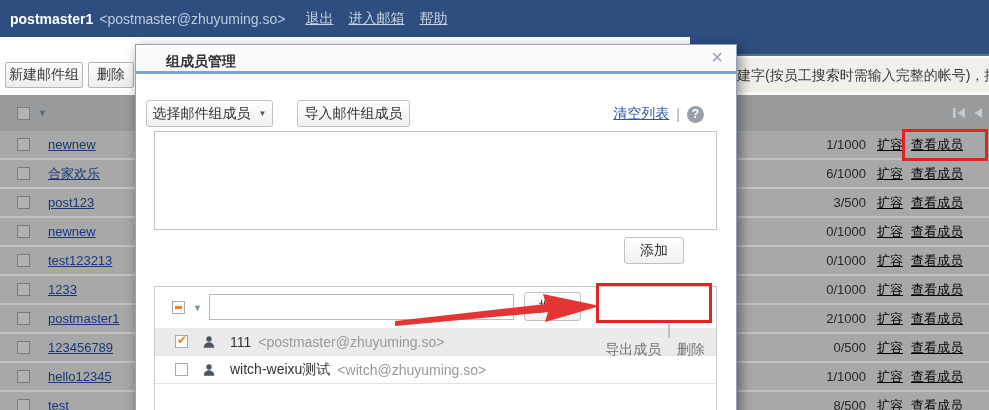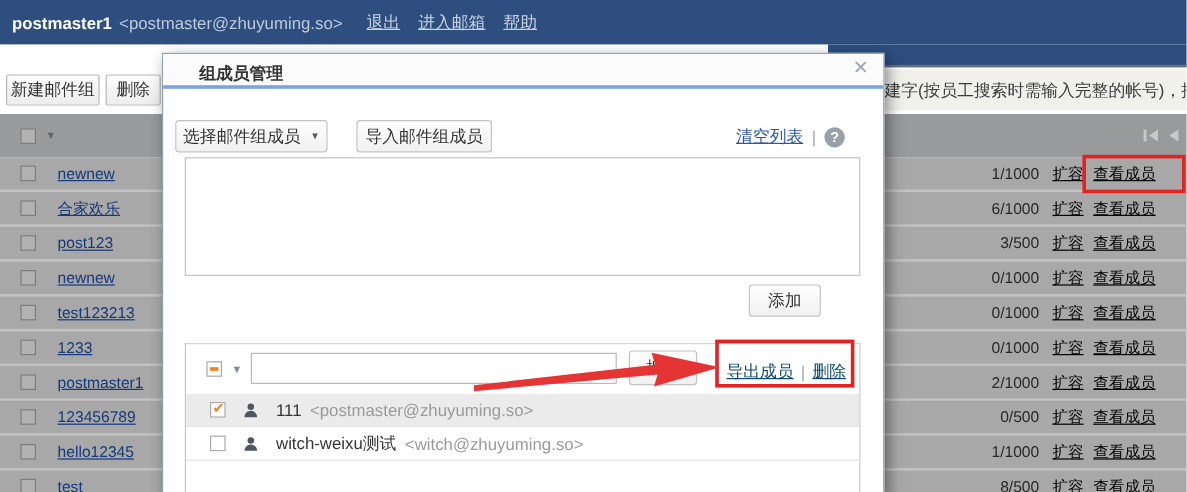--- a/index.html
+++ b/index.html
@@ -68,21 +68,21 @@
            border-bottom:none; background:#fff; }
   .p-toolbar { position:relative; height:41px; background:#fff; }
   .ind-checkbox { position:absolute; left:17px; top:14px; width:13px; height:13px; border:1px solid #a9a9a9; background:#fff;
                   display:flex; align-items:center; justify-content:center; cursor:pointer; }
   .ind-dash { width:7px; height:3px; background:#f0821e; }
   .p-caret { position:absolute; left:38px; top:16px; font-size:9px; color:#7b8da2; cursor:pointer; }
   .p-search-input { position:absolute; left:54px; top:7px; width:305px; height:26px; border:1px solid #b9b9b9;
                     padding:0 6px; font-size:13px; color:#333; outline:none; }
   #p-search { left:369px; top:5px; width:57px; height:29px; }
   .p-links { position:absolute; right:11px; top:14px; display:flex; align-items:center; gap:6px; font-size:14px; }
-  .p-link { color:#0c4a6e; text-decoration:underline; cursor:pointer; }
+  .p-link { color:#737373; cursor:pointer;margin-top:40px; }
 
   .member-row { height:28px; display:flex; align-items:center; border-bottom:1px solid #e3e3e3; font-size:14px; background:#fff; }
   .member-row.checked { background:#ebebeb; }
   .m-checkbox { margin-left:20px; width:13px; height:13px; border:1px solid #ababab; background:#fff; position:relative;
                 flex:0 0 auto; cursor:pointer; }
   .member-row.checked .m-checkbox::after { content:"✔"; position:absolute; left:1px; top:-3px; font-size:12px; color:#f0821e; }
   .person-icon { margin-left:14px; width:14px; height:14px; flex:0 0 auto; }
   .person-icon svg { display:block; }
   .m-name { margin-left:14px; color:#333; }
   .m-email { margin-left:7px; color:#9a9a9a; }

